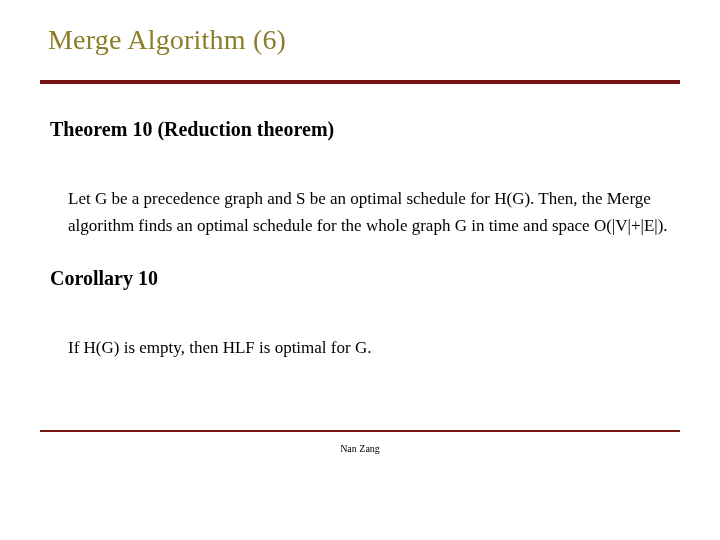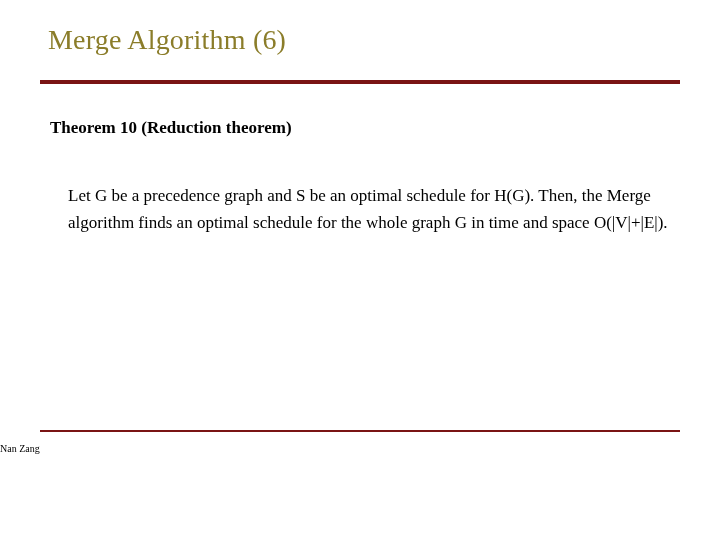--- a/index.html
+++ b/index.html
@@ -42,59 +42,65 @@
     bottom: 38px;
     height: 2px;
   }
   .content {
     position: absolute;
     left: 50px;
     right: 50px;
     top: 118px;
   }
   .heading {
-    font-size: 17px;
+    font-size: 20px;
     font-weight: 700;
     margin-bottom: 18px;
   }
   .body {
     font-size: 17px;
     line-height: 1.6;
     margin-left: 18px;
     margin-bottom: 18px;
     font-weight: 400;
     margin-top: 44px;
   }
   .corollary-block {
     margin-top: 28px;
   }
   .footer {
     position: absolute;
     left: 0;
     right: 0;
     bottom: 16px;
+    text-align: center;
     font-size: 10px;
     color: #000;
   }
 </style>
 </head>
 <body>
 
 <div class="slide">
 
   <div class="title">Merge Algorithm (6)</div>
 
   <div class="rule rule-top"></div>
 
   <div class="content">
 
     <div class="heading">Theorem 10 (Reduction theorem)</div>
 
     <div class="body">Let G be a precedence graph and S be an optimal schedule for H(G). Then, the Merge algorithm finds an optimal schedule for the whole graph G in time and space O(|V|+|E|).</div>
 
+    <div class="corollary-block">
+      <div class="heading">Corollary 10</div>
+
+      <div class="body">If H(G) is empty, then HLF is optimal for G.</div>
+    </div>
 
   </div>
 
   <div class="rule rule-bottom"></div>
 
   <div class="footer">Nan Zang</div>
 
 </div>
 
 </body></html>

